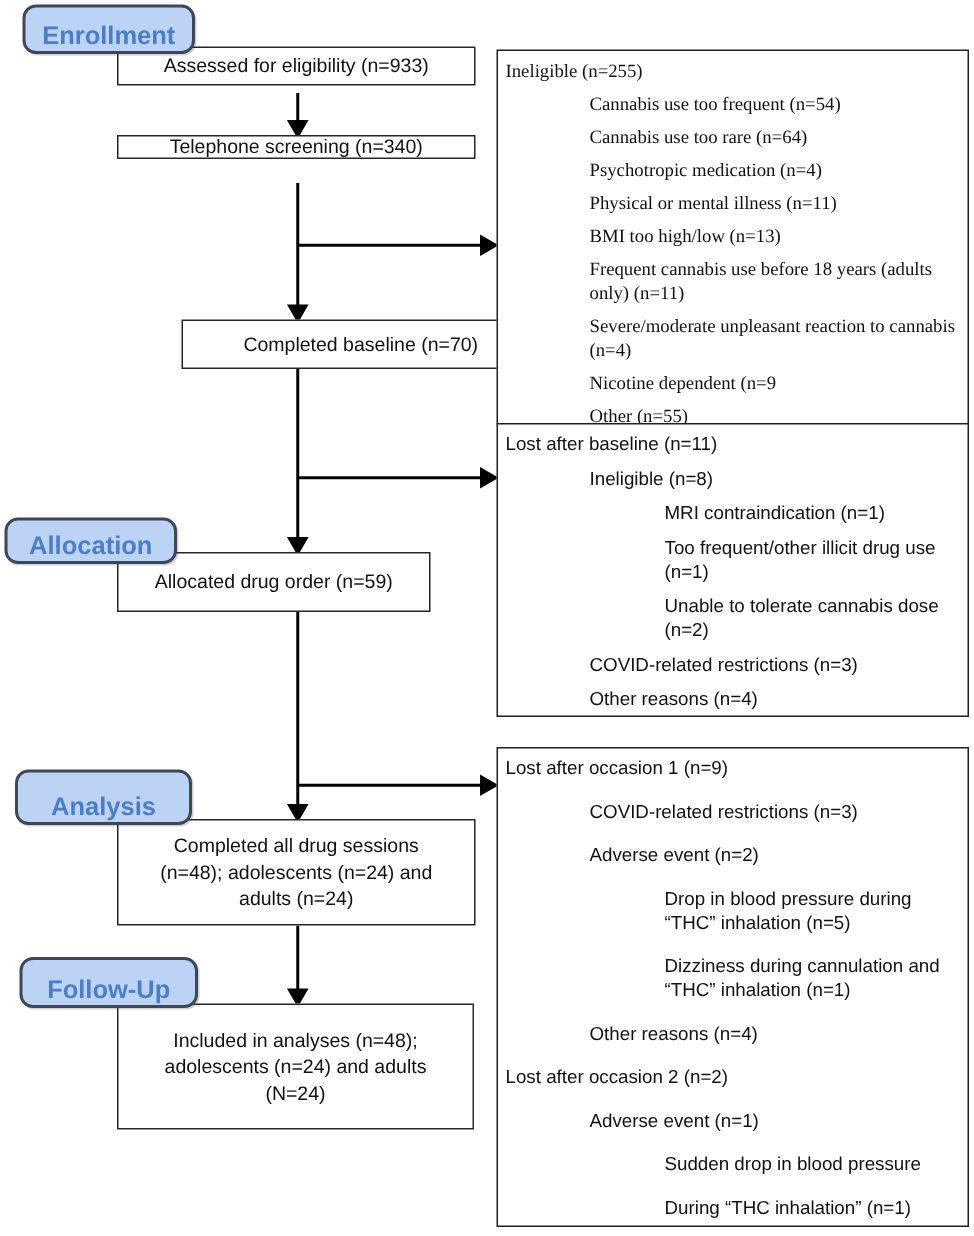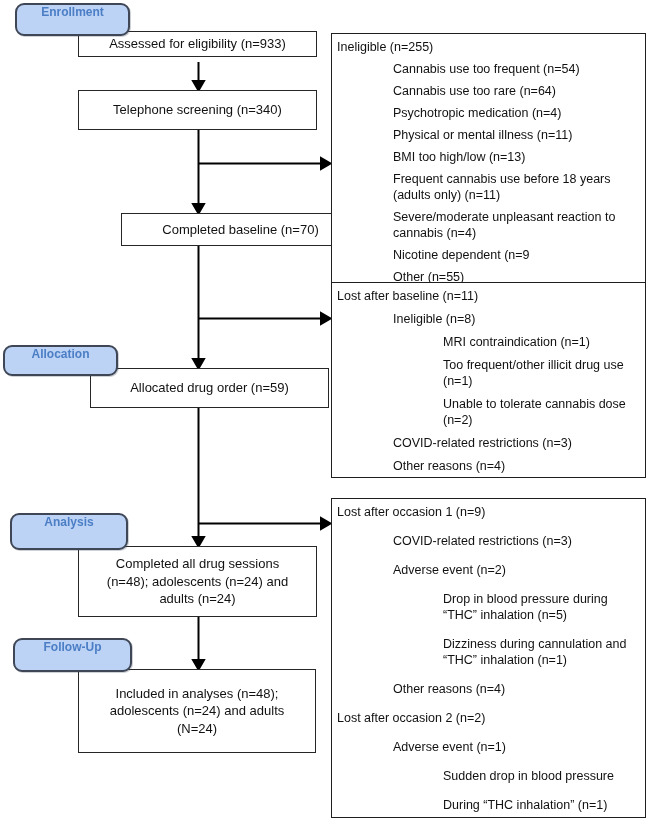--- a/index.html
+++ b/index.html
@@ -45,22 +45,22 @@
   .sb.sp6  .sb-item{margin-bottom:6px;}
   .sb.sp7  .sb-item{margin-bottom:7px;}
   .sb.sp13 .sb-item{margin-bottom:13px;}
 
   
   .stage{
     position:absolute;
     background:var(--stage-fill,#bcd3f5);
     border:2px solid var(--stage-border,#3f4757);
     border-radius:9px;
-    display:flex;align-items:flex-start;justify-content:center;
-    font-weight:bold;font-size:12px;
+    display:flex;align-items:flex-end;justify-content:center;
+    font-weight:bold;font-size:17px;
     color:var(--stage-text,#4b7ec5);
     z-index:3;
     box-sizing:border-box;
     box-shadow:1px 1px 0 rgba(60,70,90,.25);
   }
 </style>
 </head>
 <body>
 
 <div class="canvas">
@@ -97,37 +97,37 @@
   <div class="stage" style="left:3px;top:345px;width:115px;height:31px;">
     <span>Allocation</span>
   </div>
   <div class="stage" style="left:13px;top:638px;width:119px;height:34px;">
     <span>Follow-Up</span>
   </div>
 
   <div class="fb" style="left:78px;top:31px;width:239px;height:26px;">
     <span class="txt one">Assessed for eligibility (n=933)</span>
   </div>
-  <div class="fb" style="left:78px;top:90px;width:239px;height:40px;">
+  <div class="fb" style="left:78px;top:90px;width:239px;height:16px;">
     <span class="txt one">Telephone screening (n=340)</span>
   </div>
   <div class="fb" style="left:78px;top:213px;width:239px;height:33px;margin-left:43px;">
     <span class="txt one">Completed baseline (n=70)</span>
   </div>
-  <div class="fb" style="left:78px;top:368px;width:239px;height:40px;margin-left:12px;">
+  <div class="fb" style="left:78px;top:368px;width:209px;height:40px;">
     <span class="txt one">Allocated drug order (n=59)</span>
   </div>
   <div class="fb" style="left:78px;top:546px;width:239px;height:71px;">
     <span class="txt multi">Completed all drug sessions (n=48); adolescents (n=24) and adults (n=24)</span>
   </div>
   <div class="fb" style="left:78px;top:669px;width:238px;height:84px;">
     <span class="txt multi">Included in analyses (n=48); adolescents (n=24) and adults (N=24)</span>
   </div>
 
-  <div class="sb sp6" style="left:331px;top:33px;width:315px;height:250px;">
+  <div class="sb sp6" style="left:331px;top:33px;width:315px;height:250px;font-family:Liberation Serif, serif;">
       <div class="sb-item lvl0">Ineligible (n=255)</div>
       <div class="sb-item lvl1">Cannabis use too frequent (n=54)</div>
       <div class="sb-item lvl1">Cannabis use too rare (n=64)</div>
       <div class="sb-item lvl1">Psychotropic medication (n=4)</div>
       <div class="sb-item lvl1">Physical or mental illness (n=11)</div>
       <div class="sb-item lvl1">BMI too high/low (n=13)</div>
       <div class="sb-item lvl1">Frequent cannabis use before 18 years (adults only) (n=11)</div>
       <div class="sb-item lvl1">Severe/moderate unpleasant reaction to cannabis (n=4)</div>
       <div class="sb-item lvl1">Nicotine dependent (n=9</div>
       <div class="sb-item lvl1">Other (n=55)</div>

